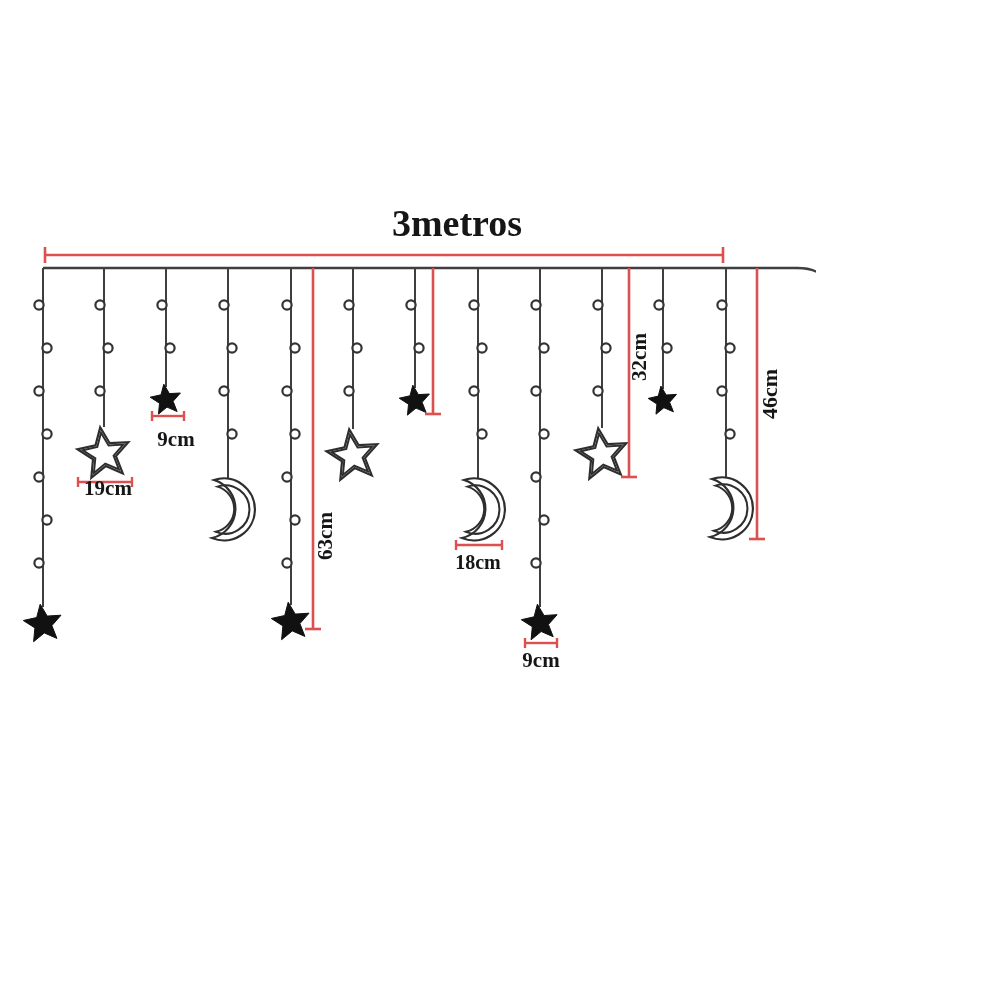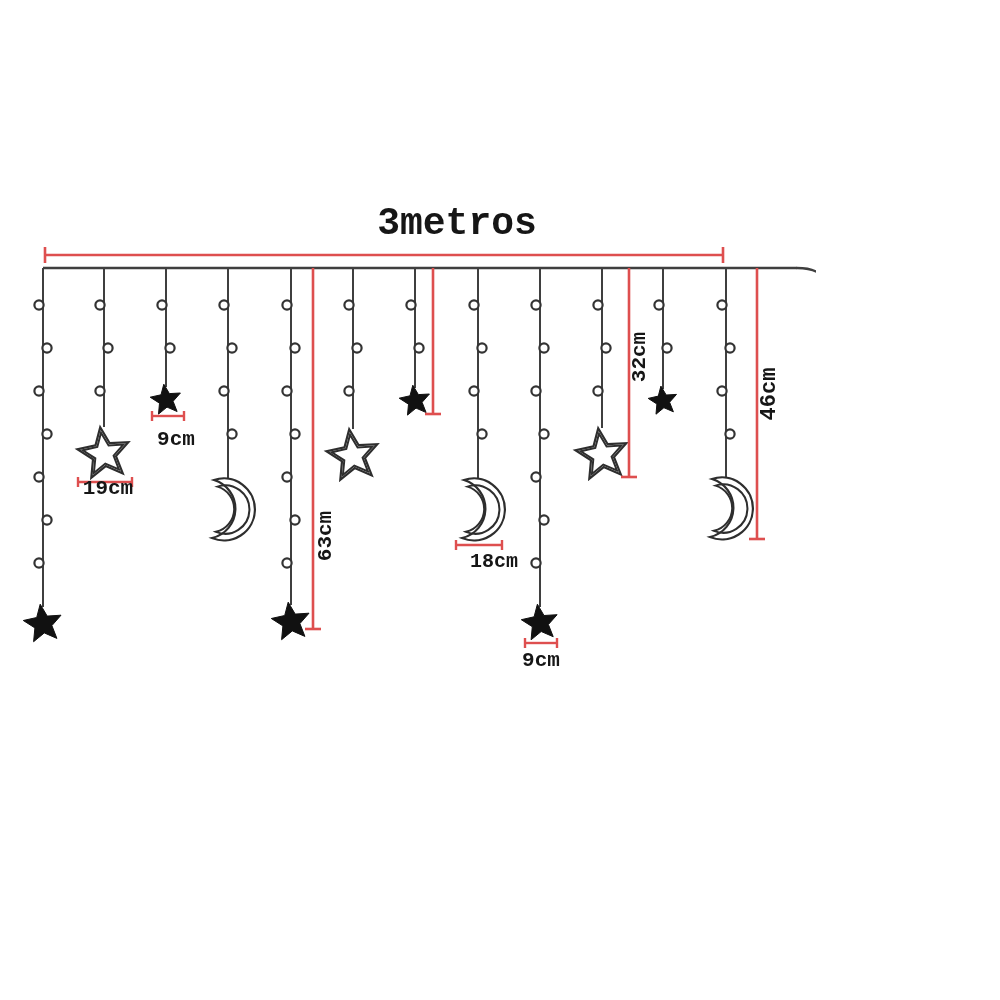--- a/index.html
+++ b/index.html
@@ -1,24 +1,24 @@
 <!DOCTYPE html>
 <html><head>
 <meta charset="utf-8">
 <style>
   html,body{margin:0;padding:0;background:#ffffff;}
   .stage{position:relative;width:816px;height:1000px;background:#ffffff;overflow:hidden;
-         font-family:Liberation Mono, monospace;}
+         font-family:Liberation Serif, serif;}
   #diagram-svg{position:absolute;left:0;top:0;}
   .lbl{position:absolute;color:#161616;text-align:center;white-space:nowrap;
        font-weight:600;line-height:1.1;}
   .lbl-total{left:337px;top:203px;width:240px;font-size:38px;}
   .lbl-19cm{left:58px;top:477px;width:100px;font-size:21px;}
   .lbl-9cm-left{left:126px;top:428px;width:100px;font-size:21px;}
-  .lbl-18cm{left:444px;top:551px;width:100px;font-size:20px;}
+  .lbl-18cm{left:428px;top:551px;width:100px;font-size:20px;}
   .lbl-9cm-bottom{left:491px;top:649px;width:100px;font-size:21px;}
   .lbl-386cm{left:821px;top:477px;width:140px;font-size:31px;}
   .rot{width:100px;height:26px;transform:rotate(-90deg);}
   .lbl-63cm{left:277px;top:523px;font-size:21px;}
   .lbl-32cm{left:591px;top:344px;font-size:21px;}
   .lbl-46cm{left:721px;top:381px;font-size:22px;}
 </style>
 </head>
 <body>
 

